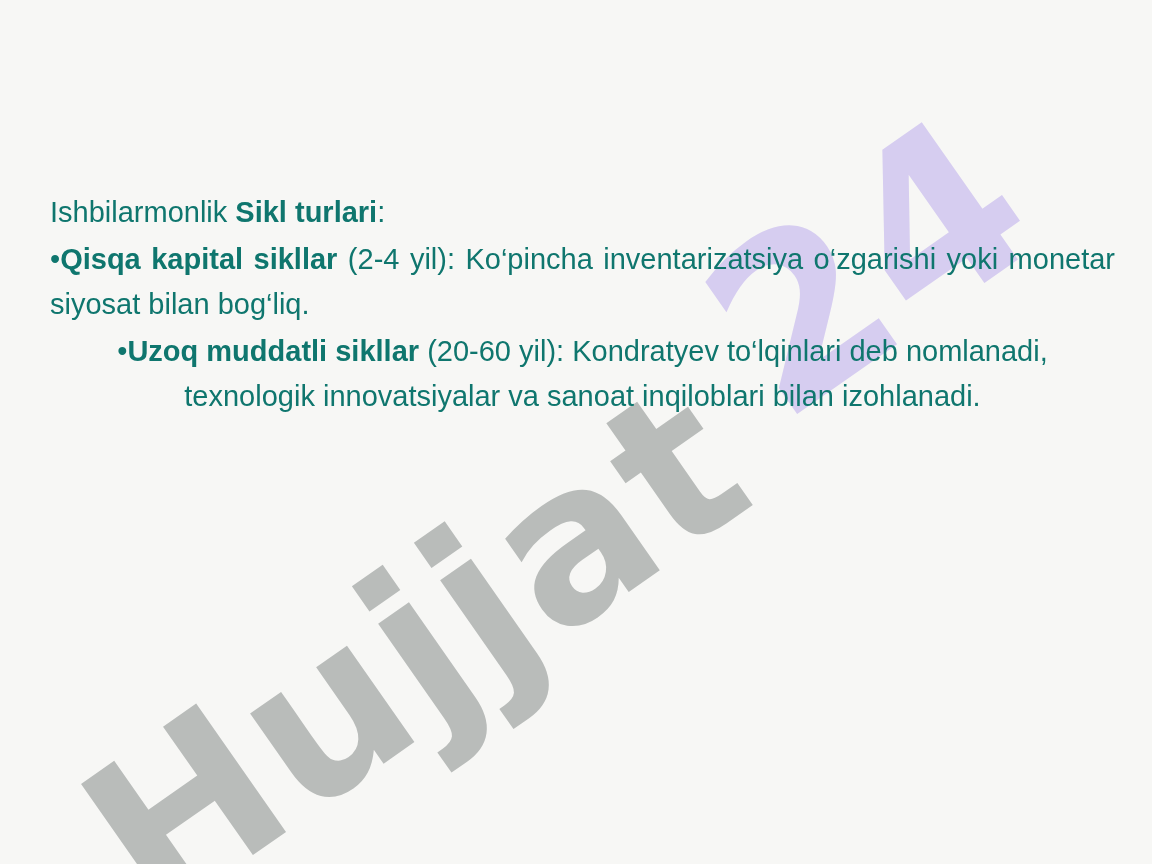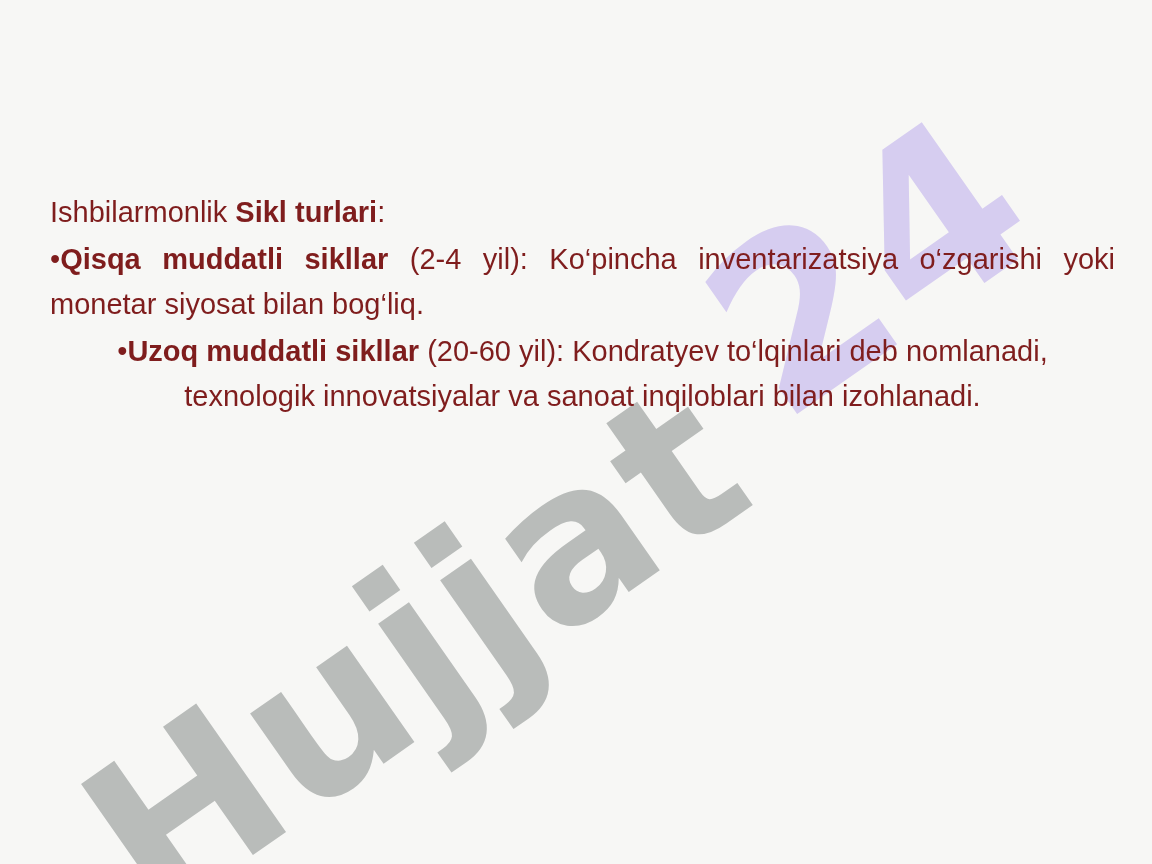--- a/index.html
+++ b/index.html
@@ -50,21 +50,21 @@
   .slide {
     position: absolute;
     inset: 0;
     z-index: 2;
   }
   .content {
     position: absolute;
     left: 50px;
     top: 190px;
     width: 1065px;
-    color: #7f1d1d;
+    color: #0f766e;
     font-size: 29px;
     line-height: 1.55;
   }
   .para {
     margin: 0 0 2px 0;
     text-align: justify;
     text-justify: inter-word;
   }
   .para.lead {
     text-align: left;
@@ -89,19 +89,19 @@
 <div class="watermark-layer">
   <div class="wm-text wm-24">24</div>
   <div class="wm-text wm-hujjat">Hujjat</div>
 </div>
 
 <div class="slide">
   <div class="content">
 
     <p class="para lead"><span>Ishbilarmonlik </span><span class="b">Sikl turlari</span><span>:</span></p>
 
-    <p class="para bullet-para"><span class="bullet-dot">•</span><span class="b">Qisqa muddatli sikllar</span><span> (2-4 yil): Ko‘pincha inventarizatsiya o‘zgarishi yoki monetar siyosat bilan bog‘liq.</span></p>
+    <p class="para bullet-para"><span class="bullet-dot">•</span><span class="b">Qisqa kapital sikllar</span><span> (2-4 yil): Ko‘pincha inventarizatsiya o‘zgarishi yoki monetar siyosat bilan bog‘liq.</span></p>
 
 
     <p class="para bullet-para last"><span class="bullet-dot">•</span><span class="b">Uzoq muddatli sikllar</span><span> (20-60 yil): Kondratyev to‘lqinlari deb nomlanadi, texnologik innovatsiyalar va sanoat inqiloblari bilan izohlanadi.</span></p>
 
   </div>
 </div>
 
 </body></html>

